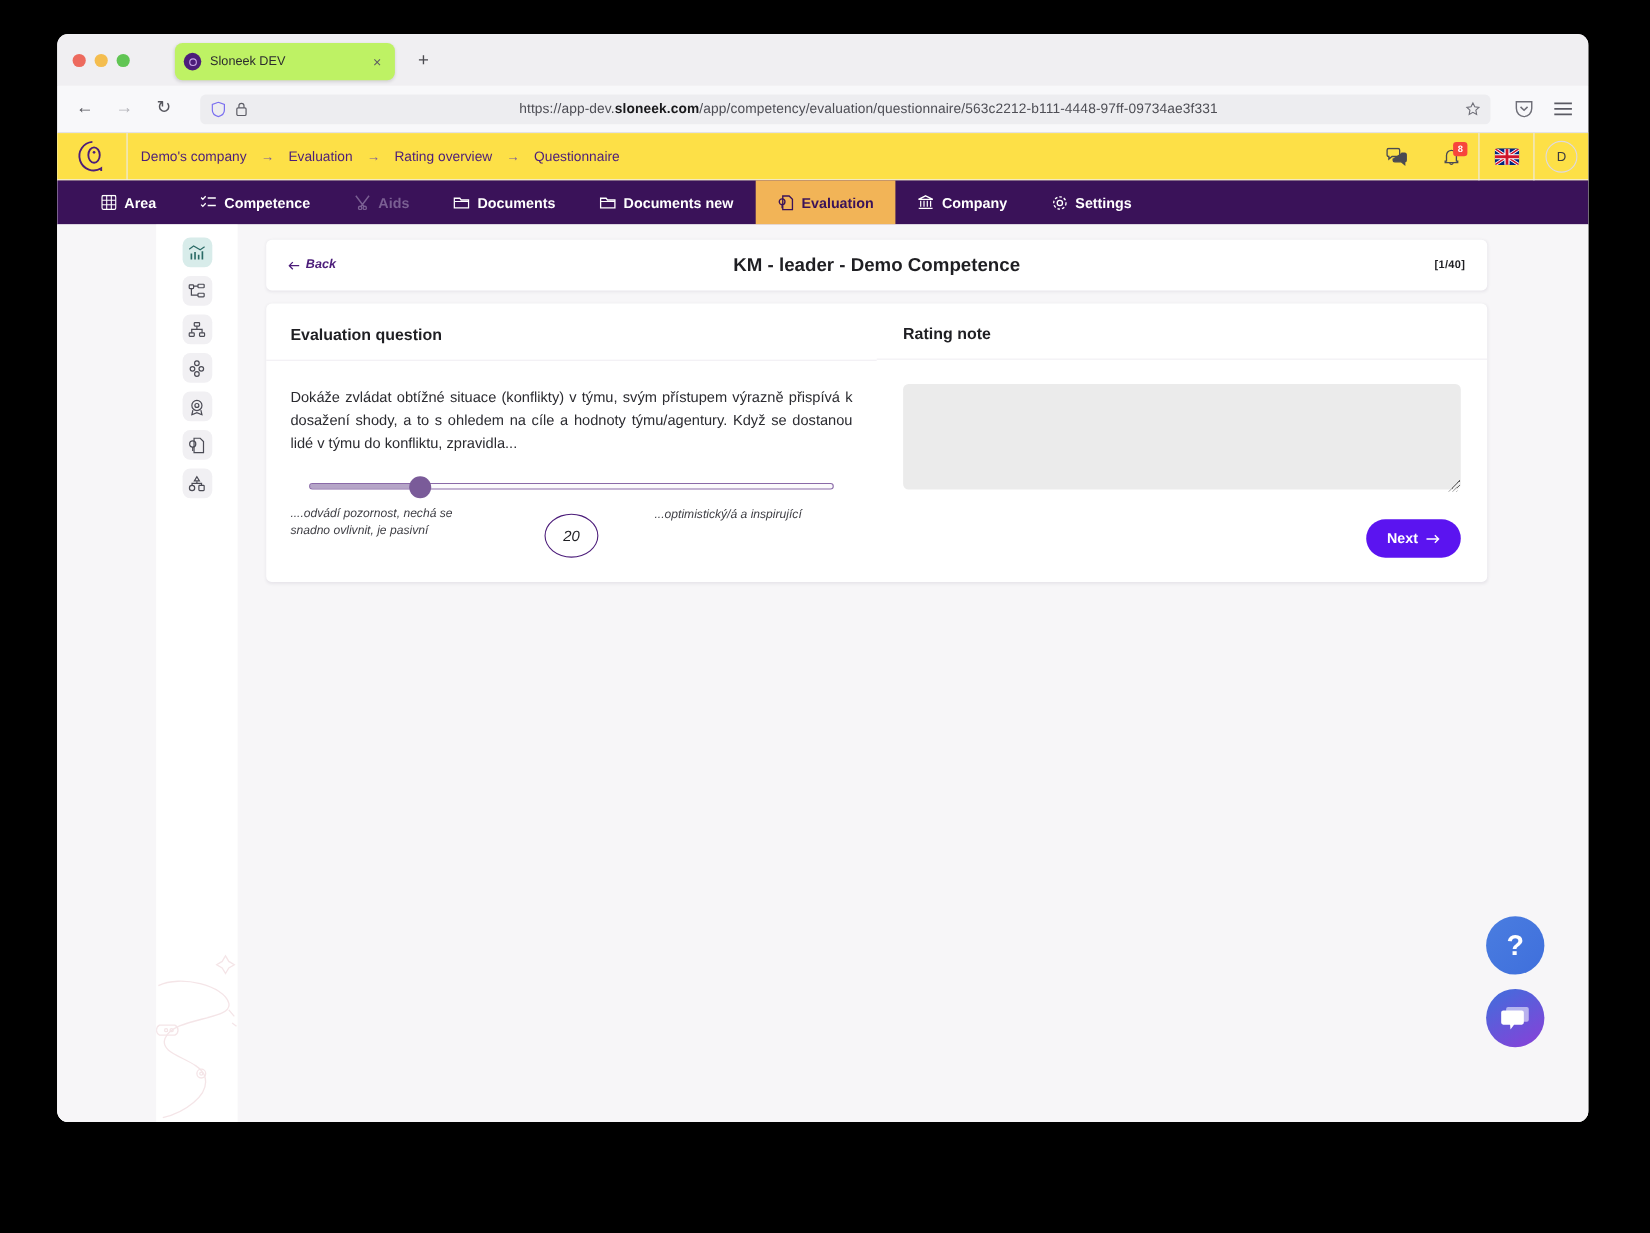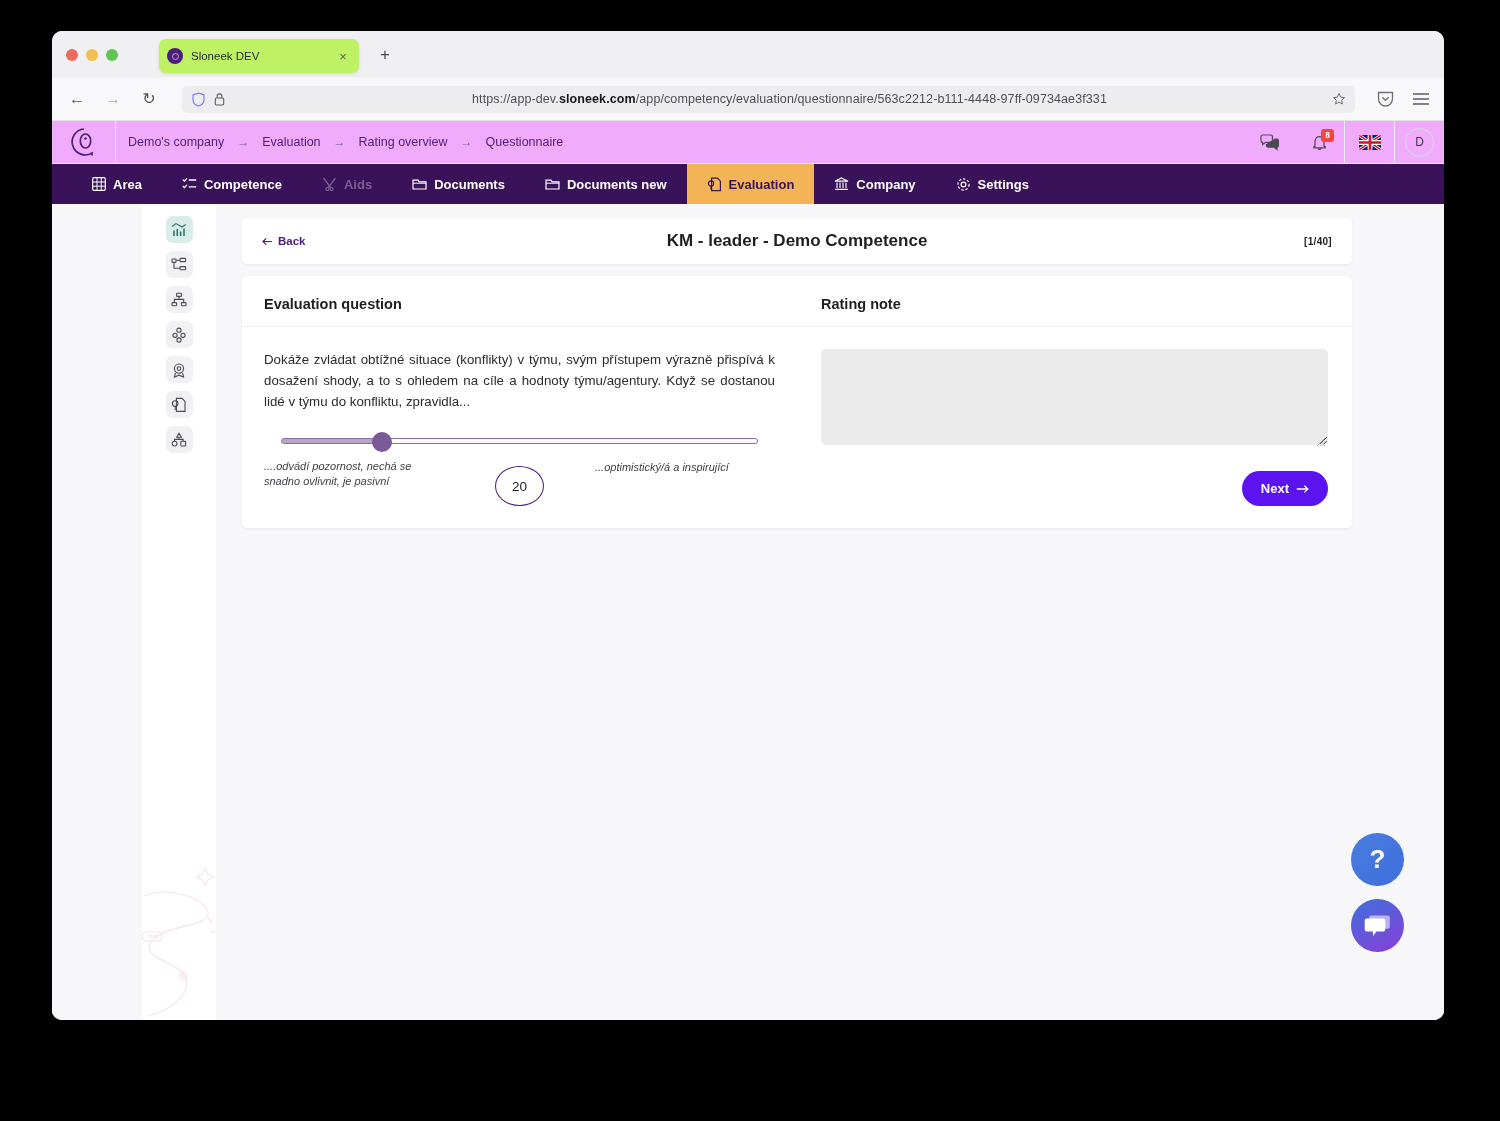--- a/index.html
+++ b/index.html
@@ -108,21 +108,21 @@
   }
   .url-text b { color: #18181b; font-weight: 700; }
   .star-ico { position: absolute; right: 9px; top: 6px; }
   .tb-right { display: flex; align-items: center; gap: 18px; }
 
   
   .app { height: calc(989px - 47px - 43px); background: #fff; display: flex; flex-direction: column; }
 
   .app-header {
     height: 43px;
-    background: #f0abfc;
+    background: #fde047;
     display: flex; align-items: center;
     border-bottom: 1px solid #f0eef3;
   }
   .logo-cell {
     width: 63px; height: 43px;
     display: flex; align-items: center; justify-content: center;
     flex: none;
   }
   .breadcrumb {
     flex: 1;
@@ -237,20 +237,21 @@
   .card-head {
     height: 46px;
     display: flex; align-items: center;
     padding: 0 20px;
     position: relative;
   }
   .back-link {
     display: flex; align-items: center; gap: 5px;
     font-size: 11.5px; font-weight: 700;
     color: #4c1d7a;
+    font-style: italic;
   }
   .card-title {
     position: absolute;
     left: 0; right: 0;
     text-align: center;
     font-size: 17px; font-weight: 700;
     color: #1f1f23;
     pointer-events: none;
   }
   .counter {
@@ -306,21 +307,21 @@
   }
   .slider-labels {
     display: flex; align-items: flex-start;
     margin-top: 9px;
   }
   .sl-left {
     width: 180px;
     font-size: 11px; font-style: italic; color: #3e3e44;
     line-height: 15px;
   }
-  .sl-mid { flex: 1; display: flex; justify-content: center; padding-top: 7px; }
+  .sl-mid { flex: 1; display: flex; justify-content: center; padding-top: 7px; font-style: italic; }
   .value-bubble {
     width: 49px; height: 40px;
     border: 1.6px solid #4c1d7a;
     border-radius: 50%;
     display: flex; align-items: center; justify-content: center;
     font-size: 13.5px; color: #1f1f23;
   }
   .sl-right {
     width: 180px;
     font-size: 11px; font-style: italic; color: #3e3e44;

